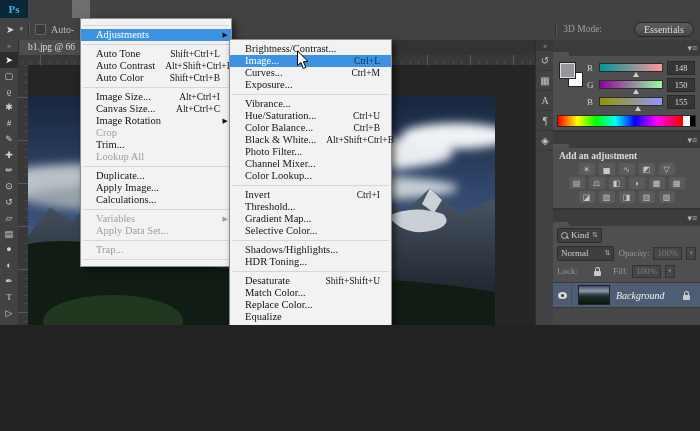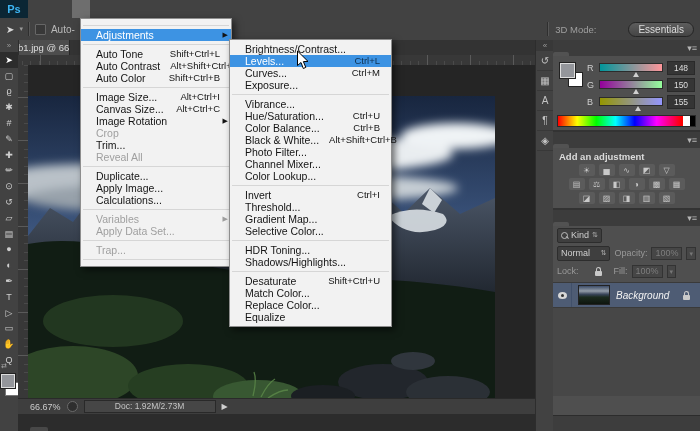--- a/index.html
+++ b/index.html
@@ -1,17 +1,17 @@
 <!DOCTYPE html>
 <html><head>
 <meta charset="utf-8">
 <style>
   html,body{margin:0;padding:0;background:#222;}
-  #app{position:relative;width:700px;height:431px;background:#424242;overflow:hidden;
-       font-family:Liberation Sans, sans-serif;-webkit-font-smoothing:antialiased;}
+  #app{position:relative;width:700px;height:325px;background:#424242;overflow:hidden;
+       font-family:Liberation Serif, serif;-webkit-font-smoothing:antialiased;}
   
   .menubar{position:absolute;left:0;top:0;width:700px;height:18px;background:#424242;
            border-bottom:1px solid #2d2d2d;display:flex;align-items:center;}
   .pslogo{width:28px;height:18px;background:#0b2634;color:#3db5f2;font-weight:bold;font-size:11px;
           display:flex;align-items:center;justify-content:center;}
   .menus{display:flex;height:18px;margin-left:8px;}
   .mitem{color:#d4d4d4;font-size:11px;line-height:18px;padding:0 9px;cursor:default;}
   .mitem.active{background:#6e6e6e;color:#ffffff;}
   
   .optionsbar{position:absolute;left:0;top:18px;width:700px;height:22px;background:#424242;
@@ -22,21 +22,21 @@
   .ob-check{width:9px;height:9px;background:#383838;border:1px solid #666;border-radius:1px;}
   .ob-right{position:absolute;right:0;top:0;height:22px;display:flex;align-items:center;gap:6px;padding-right:6px;}
   .ob-ico{color:#8d8d8d;font-size:10px;}
   .ob-sep{width:1px;height:14px;background:#2f2f2f;border-right:1px solid #565656;}
   .ob-label{color:#9f9f9f;font-size:9.5px;}
   .ws-btn{border:1px solid #252525;background:linear-gradient(#5d5d5d,#454545);color:#dcdcdc;font-size:10px;
           border-radius:8px;padding:1px 9px;}
   
   .tabbar{position:absolute;left:18px;top:40px;width:517px;height:15px;background:#333333;display:flex;}
   .doctab{background:#4d4d4d;border-right:1px solid #272727;color:#dedede;font-size:9.5px;line-height:15px;
-          padding:0 0;white-space:nowrap;}
+          padding:0 10px;white-space:nowrap;}
   
   .toolbar{position:absolute;left:0;top:40px;width:18px;height:391px;background:#424242;
            border-right:1px solid #2e2e2e;display:flex;flex-direction:column;align-items:center;}
   .tb-collapse{color:#9a9a9a;font-size:8px;height:12px;line-height:12px;}
   .tool{width:18px;height:15.8px;display:flex;align-items:center;justify-content:center;
         color:#cfcfcf;font-size:9px;}
   .tool.active{background:#2c2c2c;color:#ffffff;}
   .fgbg{position:relative;width:18px;height:30px;margin-top:2px;}
   .swap-ico{position:absolute;left:1px;top:-8px;font-size:7px;color:#aaa;}
   .bgsw{position:absolute;left:5px;top:12px;width:12px;height:12px;background:#ffffff;border:1px solid #777;}
@@ -599,21 +599,21 @@
         <span class="lab">Crop</span>
         <span class="sc"></span>
         <span class="arr" style="visibility: hidden;">▶</span>
       </div>
       <div class="mi">
         <span class="lab">Trim...</span>
         <span class="sc"></span>
         <span class="arr" style="visibility: hidden;">▶</span>
       </div>
       <div class="mi dis">
-        <span class="lab">Reveal All</span>
+        <span class="lab">Lookup All</span>
         <span class="sc"></span>
         <span class="arr" style="visibility: hidden;">▶</span>
       </div>
       <div class="mi sep"></div>
       <div class="mi">
         <span class="lab">Duplicate...</span>
         <span class="sc"></span>
         <span class="arr" style="visibility: hidden;">▶</span>
       </div>
       <div class="mi">
@@ -646,21 +646,21 @@
       <div class="mi sep"></div>
   </div>
 
   <div class="popup" id="adjSubmenu">
     <div class="mi">
         <span class="lab">Brightness/Contrast...</span>
         <span class="sc"></span>
         <span class="arr" style="visibility: hidden;">▶</span>
       </div>
       <div class="mi hl">
-        <span class="lab">Levels...</span>
+        <span class="lab">Image...</span>
         <span class="sc">Ctrl+L</span>
         <span class="arr" style="visibility: hidden;">▶</span>
       </div>
       <div class="mi">
         <span class="lab">Curves...</span>
         <span class="sc">Ctrl+M</span>
         <span class="arr" style="visibility: hidden;">▶</span>
       </div>
       <div class="mi">
         <span class="lab">Exposure...</span>
@@ -719,33 +719,33 @@
         <span class="sc"></span>
         <span class="arr" style="visibility: hidden;">▶</span>
       </div>
       <div class="mi">
         <span class="lab">Selective Color...</span>
         <span class="sc"></span>
         <span class="arr" style="visibility: hidden;">▶</span>
       </div>
       <div class="mi sep"></div>
       <div class="mi">
+        <span class="lab">Shadows/Highlights...</span>
+        <span class="sc"></span>
+        <span class="arr" style="visibility: hidden;">▶</span>
+      </div>
+      <div class="mi">
         <span class="lab">HDR Toning...</span>
         <span class="sc"></span>
         <span class="arr" style="visibility: hidden;">▶</span>
       </div>
-      <div class="mi">
-        <span class="lab">Shadows/Highlights...</span>
-        <span class="sc"></span>
-        <span class="arr" style="visibility: hidden;">▶</span>
-      </div>
       <div class="mi sep"></div>
       <div class="mi">
         <span class="lab">Desaturate</span>
-        <span class="sc">Shift+Ctrl+U</span>
+        <span class="sc">Shift+Shift+U</span>
         <span class="arr" style="visibility: hidden;">▶</span>
       </div>
       <div class="mi">
         <span class="lab">Match Color...</span>
         <span class="sc"></span>
         <span class="arr" style="visibility: hidden;">▶</span>
       </div>
       <div class="mi">
         <span class="lab">Replace Color...</span>
         <span class="sc"></span>

